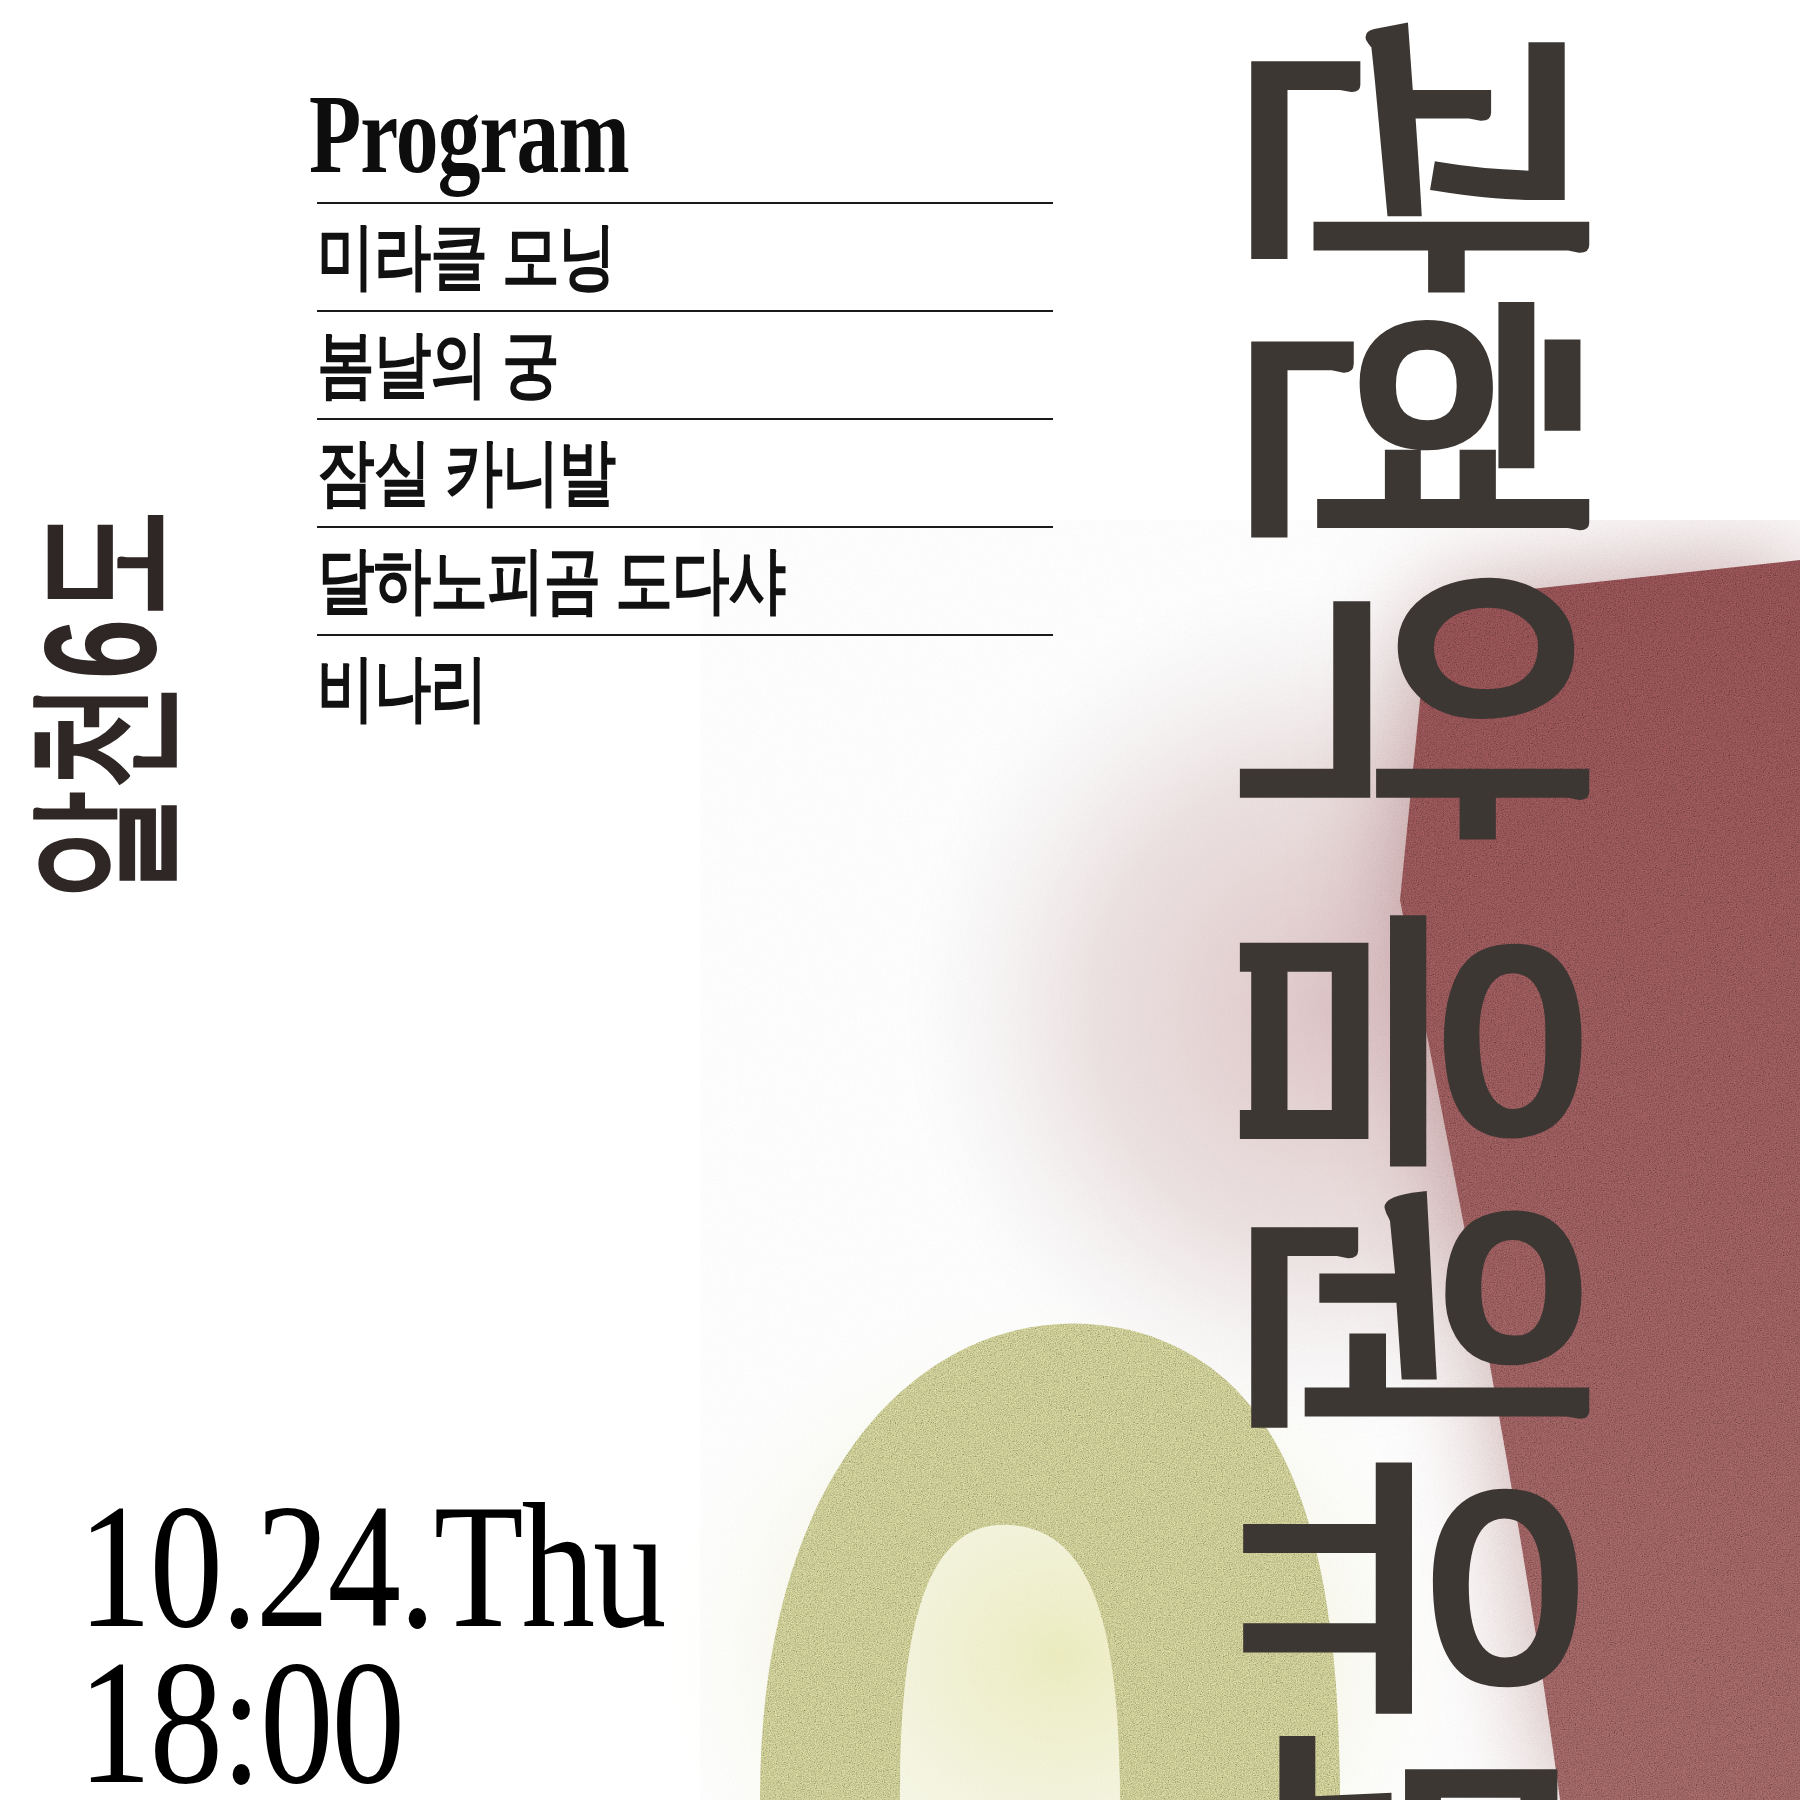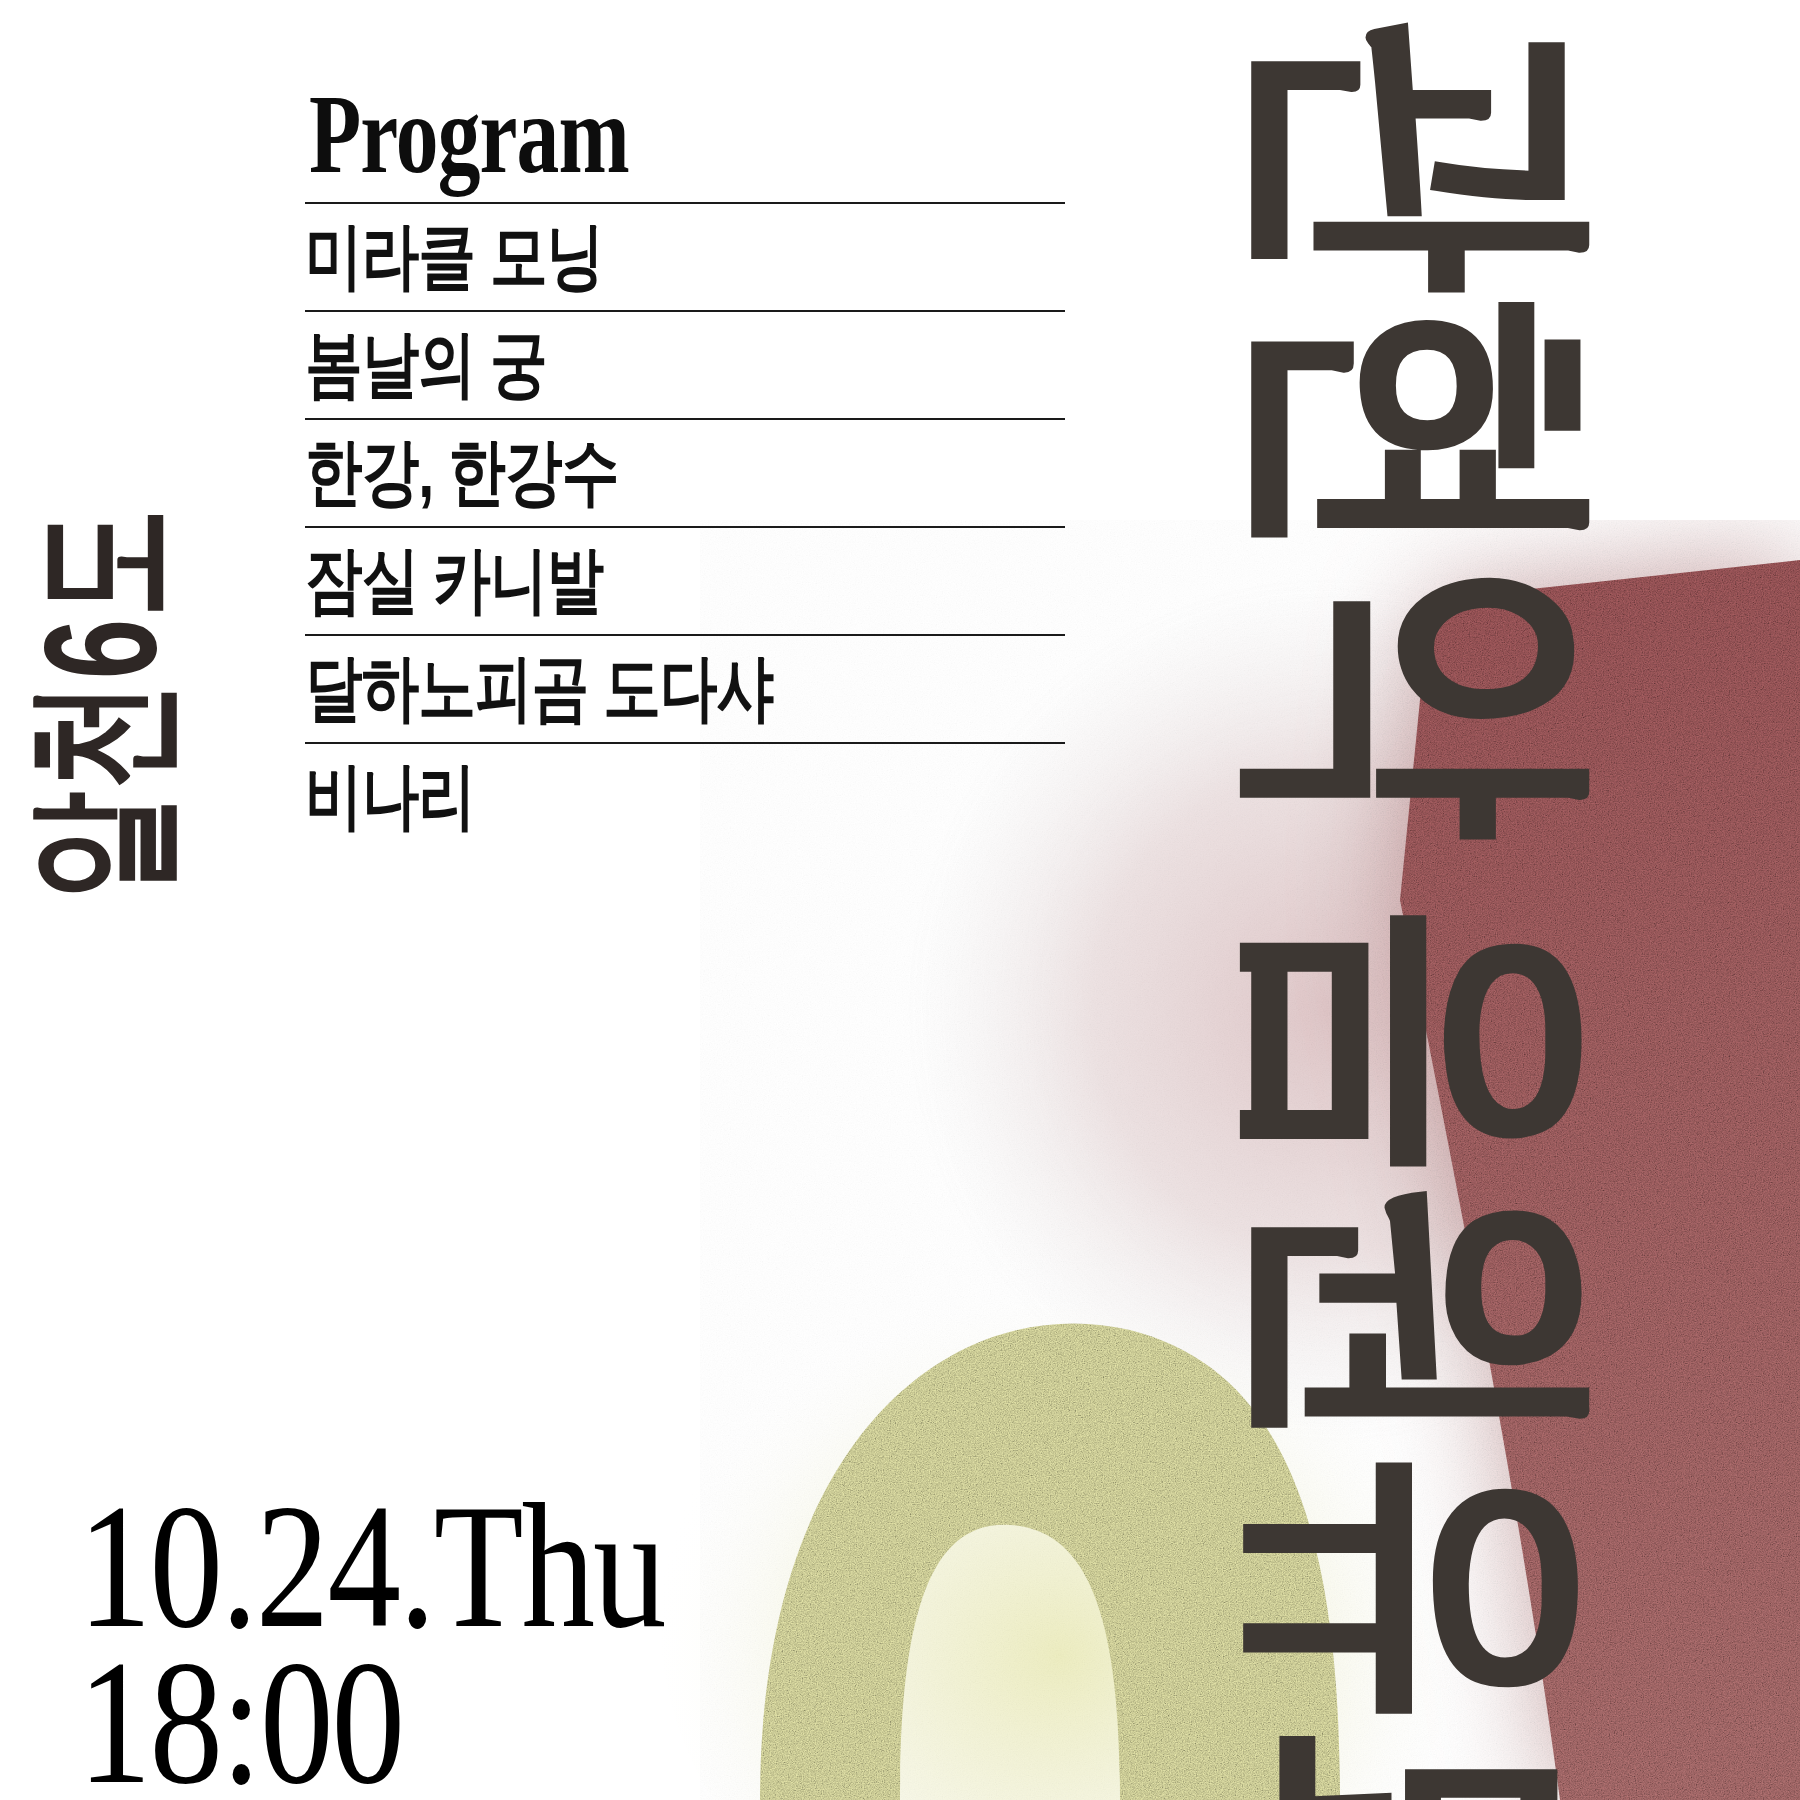--- a/index.html
+++ b/index.html
@@ -76,21 +76,21 @@
     font-weight:700;
     font-size:92px;
     line-height:1.05;
     color:#0d0d0d;
     letter-spacing:-1px;
     margin:0 0 14px 4px;
     transform:scaleY(1.22) scaleX(0.93);
     transform-origin:left top;
     height:112px;
   }
-  #program ul{list-style:none;margin:0;padding:0;}
+  #program ul{list-style:none;margin:12px;padding:0;}
   #program li{
     border-top:2px solid #1a1a1a;
     height:106px;
     display:flex;align-items:center;
   }
   #program li .item-label{
     font-family:"Liberation Sans", sans-serif;
     font-weight:700;
     font-size:60px;
     color:#111;
@@ -221,23 +221,20 @@
   <div id="program">
     <div class="prog-title">Program</div>
     <ul>
       <li>
         <span class="item-label">미라클 모닝</span>
       </li>
       <li>
         <span class="item-label">봄날의 궁</span>
       </li>
       <li>
-        <span class="item-label">한강, 한강수</span>
-      </li>
-      <li>
         <span class="item-label">잠실 카니발</span>
       </li>
       <li>
         <span class="item-label">달하노피곰 도다샤</span>
       </li>
       <li>
         <span class="item-label">비나리</span>
       </li>
     </ul>
   </div>

